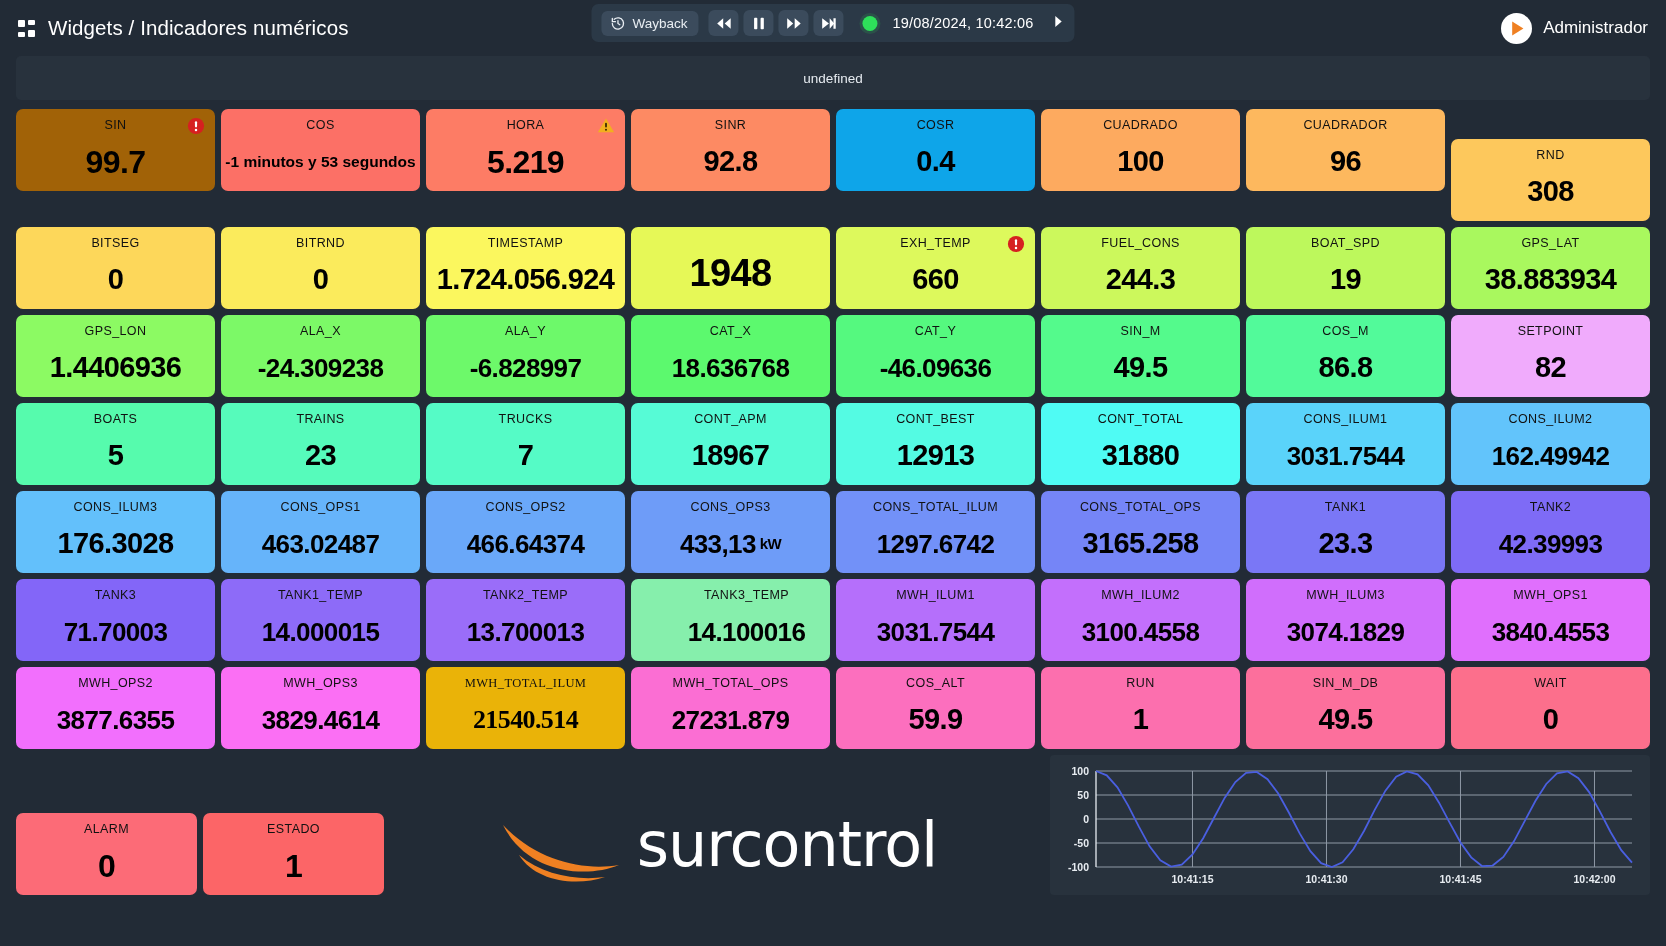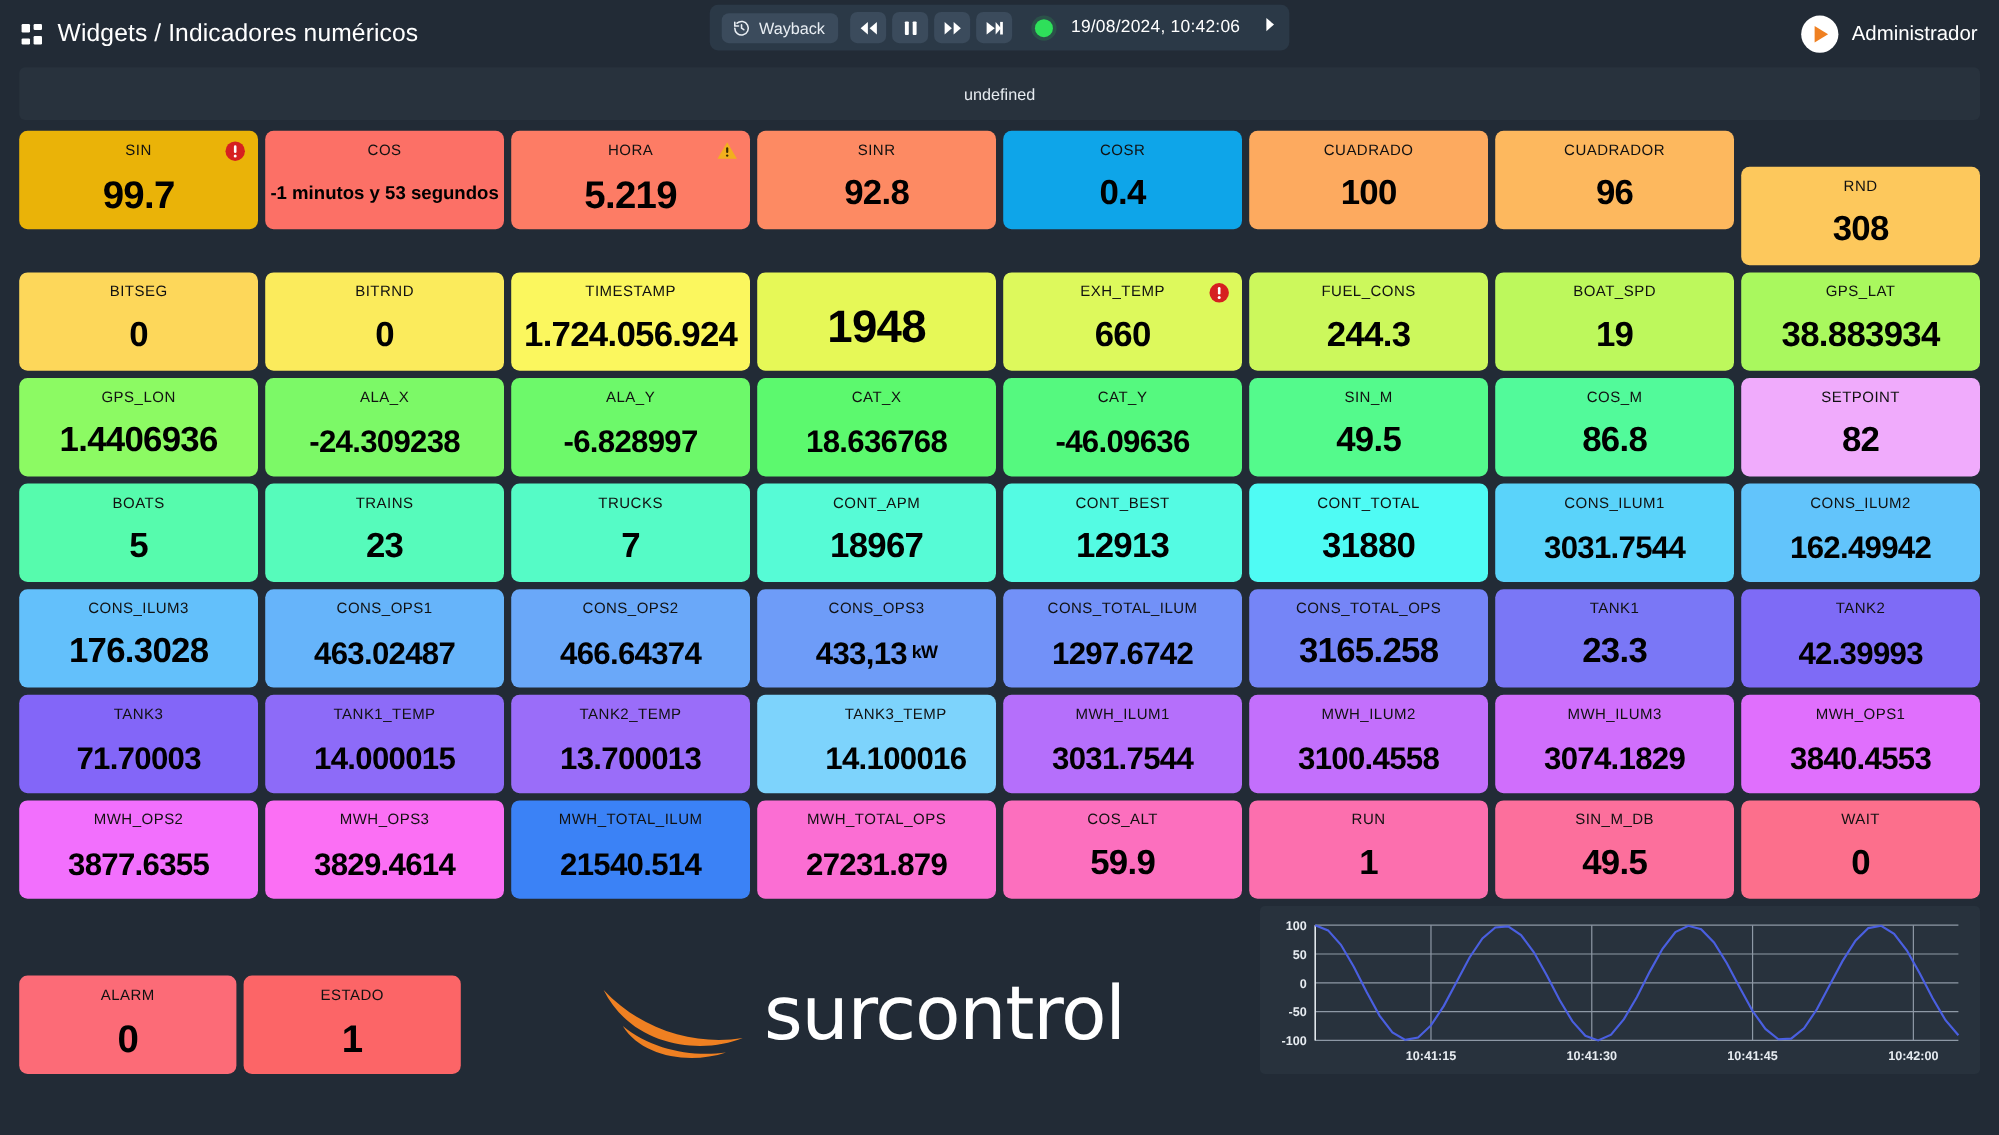--- a/index.html
+++ b/index.html
@@ -185,21 +185,21 @@
           <path d="M6 3l13 8-13 8z" fill="#ef8022"></path>
         </svg>
     </span>
     <span class="uname">Administrador</span>
   </div>
 </div>
 
 <div class="panel">
   <div class="panel-head">undefined</div>
   <div class="grid" id="card-grid">
-      <div class="card" style="background: #eab308;">
+      <div class="card" style="background: #a16207;">
         <div class="t">SIN</div>
         <div class="v">
           <span>99.7</span>
         </div>
         <span class="badge"><svg width="18" height="18" viewBox="0 0 20 20">
             <circle cx="10" cy="10" r="9" fill="#d62020"></circle>
             <rect x="8.8" y="4.6" width="2.4" height="7" rx="1.2" fill="#fff"></rect>
             <circle cx="10" cy="14.4" r="1.4" fill="#fff"></circle>
           </svg></span>
       </div>
@@ -458,21 +458,21 @@
         <div class="v fit2">
           <span>14.000015</span>
         </div>
       </div>
       <div class="card" style="background: rgb(154, 109, 249);">
         <div class="t">TANK2_TEMP</div>
         <div class="v fit2">
           <span>13.700013</span>
         </div>
       </div>
-      <div class="card" style="background: #7dd3fc; padding-left: 32px;">
+      <div class="card" style="background: #86efac; padding-left: 32px;">
         <div class="t">TANK3_TEMP</div>
         <div class="v fit2">
           <span>14.100016</span>
         </div>
       </div>
       <div class="card" style="background: rgb(181, 111, 251);">
         <div class="t">MWH_ILUM1</div>
         <div class="v fit2">
           <span>3031.7544</span>
         </div>
@@ -500,21 +500,21 @@
         <div class="v fit2">
           <span>3877.6355</span>
         </div>
       </div>
       <div class="card" style="background: rgb(251, 111, 244);">
         <div class="t">MWH_OPS3</div>
         <div class="v fit2">
           <span>3829.4614</span>
         </div>
       </div>
-      <div class="card" style="background: #3b82f6;">
+      <div class="card" style="background: #eab308; font-family: Liberation Serif, serif;">
         <div class="t">MWH_TOTAL_ILUM</div>
         <div class="v fit2">
           <span>21540.514</span>
         </div>
       </div>
       <div class="card" style="background: rgb(251, 110, 211);">
         <div class="t">MWH_TOTAL_OPS</div>
         <div class="v fit2">
           <span>27231.879</span>
         </div>

